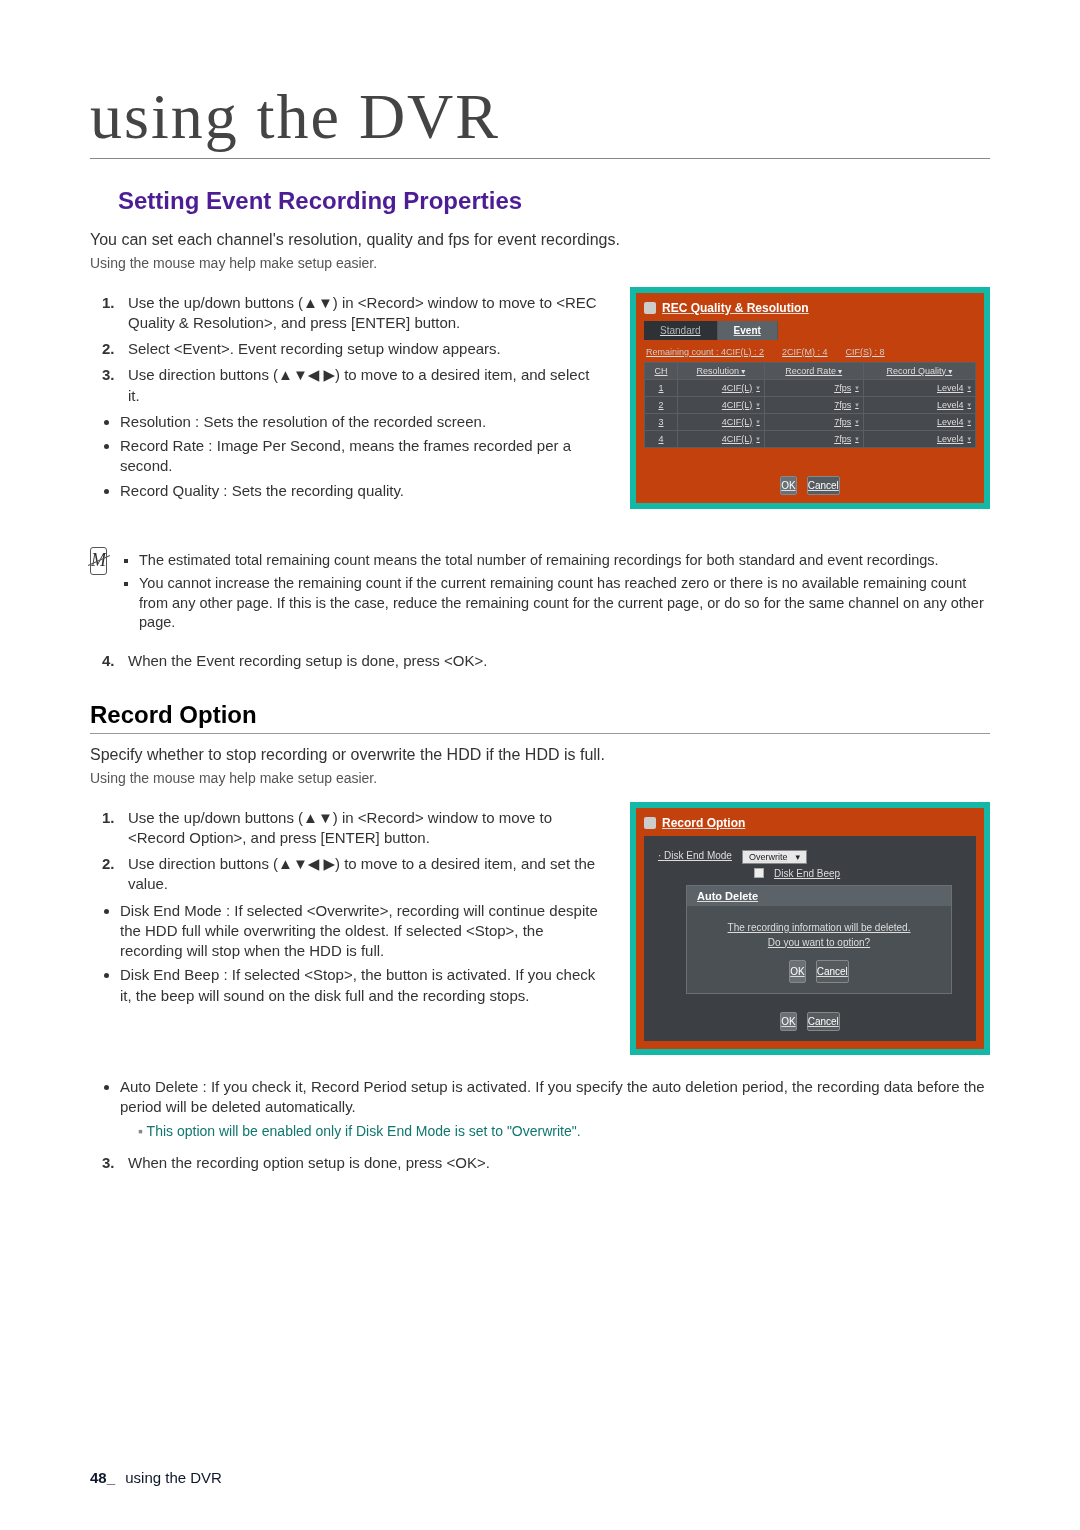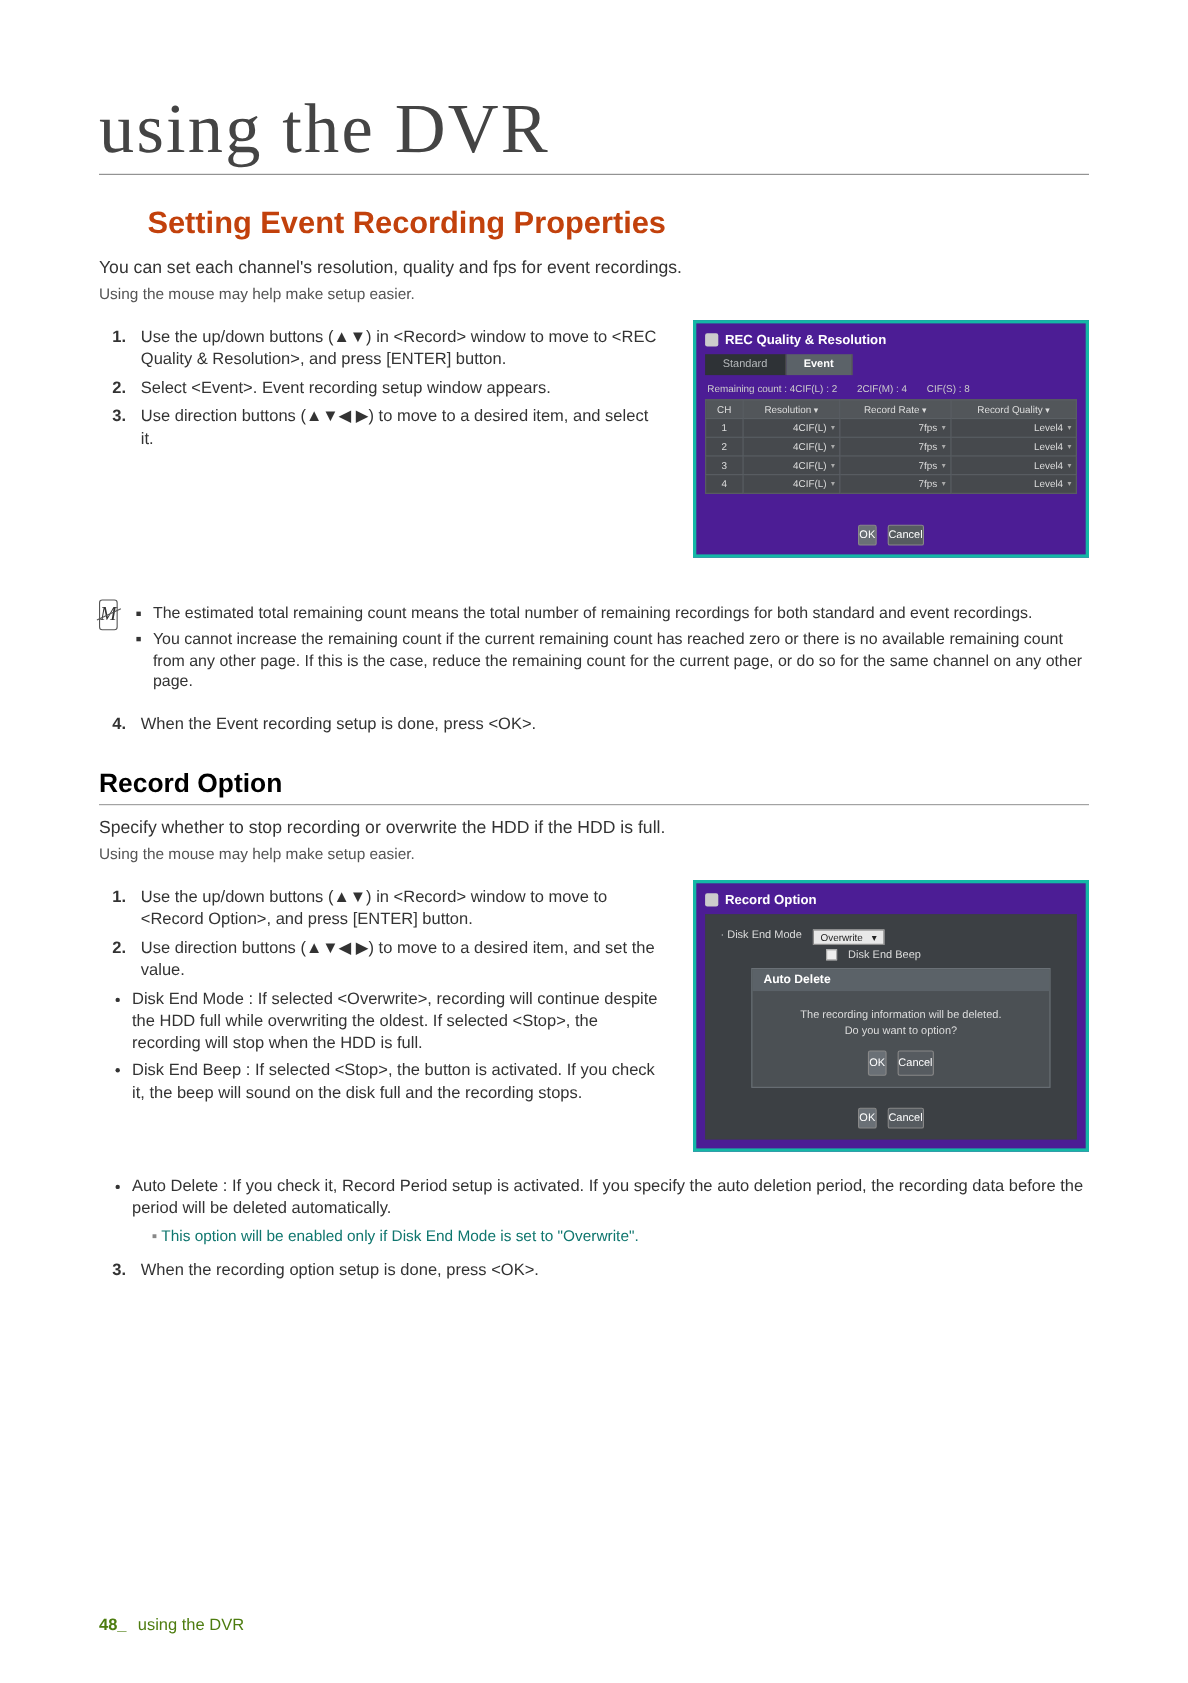--- a/index.html
+++ b/index.html
@@ -16,24 +16,24 @@
     font-family: "Times New Roman", serif;
     font-size: 64px;
     font-weight: 300;
     letter-spacing: 2px;
     color: #444;
     border-bottom: 1px solid #888;
     padding-bottom: 4px;
     margin-bottom: 28px;
   }
   .section-h {
-    font-size: 28px;
+    font-size: 24px;
     font-weight: bold;
-    color: #c2410c;
-    margin: 18px 0 14px 44px;
+    color: #4c1d95;
+    margin: 18px 0 14px 28px;
   }
   .section-h2 {
     font-size: 24px;
     font-weight: bold;
     color: #000;
     margin: 30px 0 4px 0;
     border-bottom: 1px solid #999;
     padding-bottom: 4px;
   }
   .body-p {
@@ -62,26 +62,27 @@
   .note-icon { width: 32px; height: 28px; border: 1.5px solid #555; border-radius: 3px; display: flex; align-items: center; justify-content: center; font-style: italic; font-family: serif; font-size: 18px; position: relative; }
   .note-icon::after { content: ""; position: absolute; width: 24px; height: 1px; background: #555; transform: rotate(-25deg); }
   .note-items { list-style: square; margin-left: 18px; }
   .note-items li { font-size: 14.5px; margin: 4px 0; line-height: 1.35; color: #333; }
 
   .indent-note { font-size: 14px; color: #0f766e; margin: 6px 0 0 48px; }
   .indent-note::before { content: "▪ "; color: #888; }
 
   
   .panel {
-    background: #4c1d95;
-    border: 3px solid #14b8a6;
+    background: #c2410c;
+    border: 6px solid #14b8a6;
     color: #ddd;
     font-size: 10px;
     padding: 8px;
     margin-bottom: 20px;
+    text-decoration: underline;
   }
   .panel-title { font-weight: bold; font-size: 12px; color: #fff; margin-bottom: 6px; display: flex; align-items: center; gap: 6px; }
   .gear-icon { width: 12px; height: 12px; display: inline-block; background: #ccc; border-radius: 2px; position: relative; }
   .tab-row { display: flex; margin-bottom: 4px; }
   .tab { padding: 4px 16px; background: #2e3236; color: #b5b8bb; font-size: 10px; border-right: 1px solid #555; }
   .tab.active { background: #5b6268; color: #fff; font-weight: bold; }
   .count-row { display: flex; gap: 18px; font-size: 9px; color: #ccc; padding: 3px 2px 5px 2px; }
   .grid-table { width: 100%; border-collapse: collapse; font-size: 9px; background: #46494d; }
   .grid-table th, .grid-table td { border: 1px solid #5a5f64; padding: 3px 4px; text-align: center; color: #ddd; }
   .grid-table th { background: #52565a; font-weight: normal; }
@@ -96,21 +97,21 @@
   
   .opt-body { background: #3c4044; padding: 10px 14px 10px 14px; color: #ddd; font-size: 10px; }
   .opt-row { display:flex; align-items:flex-start; gap: 10px; margin: 4px 0; }
   .opt-label::before { content: "· "; }
   .opt-select { background:#e8e8e8; color:#222; padding: 1px 6px; font-size: 9px; display:inline-flex; align-items:center; gap:8px; border:1px solid #888; }
   .opt-chk { width:10px; height:10px; border:1px solid #aaa; display:inline-block; background:#eee; }
   .modal { background: #4b5054; border: 1px solid #6a7076; margin: 6px 10px 10px 28px; }
   .modal-title { background: #5b6268; color:#fff; font-weight:bold; padding: 4px 10px; font-size:11px; }
   .modal-body { padding: 14px 16px 10px 16px; text-align:center; font-size: 10px; line-height:1.5; }
 
-  .footer { position: absolute; bottom: 44px; left: 90px; font-size: 15px; color: #4d7c0f; }
+  .footer { position: absolute; bottom: 44px; left: 90px; font-size: 15px; color: #0f172a; }
   .footer .pg { font-weight: bold; margin-right: 6px; }
 </style>
 </head>
 <body>
 
 <h1 class="page-title">using the DVR</h1>
 
 <h2 class="section-h">Setting Event Recording Properties</h2>
 <p class="body-p" style="margin-left:0;">You can set each channel's resolution, quality and fps for event recordings.</p>
 <p class="sub-note">Using the mouse may help make setup easier.</p>
@@ -124,20 +125,25 @@
         </li>
       <li>
           <span class="n">2.</span>
           <span class="t">Select &lt;Event&gt;. Event recording setup window appears.</span>
         </li>
       <li>
           <span class="n">3.</span>
           <span class="t">Use direction buttons (▲▼◀ ▶) to move to a desired item, and select it.</span>
         </li>
     </ol>
+    <ul class="bullet-list">
+      <li>Resolution : Sets the resolution of the recorded screen.</li>
+      <li>Record Rate : Image Per Second, means the frames recorded per a second.</li>
+      <li>Record Quality : Sets the recording quality.</li>
+    </ul>
   </div>
 
   <div class="right-col">
     <div class="panel">
       <div class="panel-title">
         <span class="gear-icon"></span>
         <span>REC Quality &amp; Resolution</span>
       </div>
       <div class="tab-row">
         <div class="tab">Standard</div>

